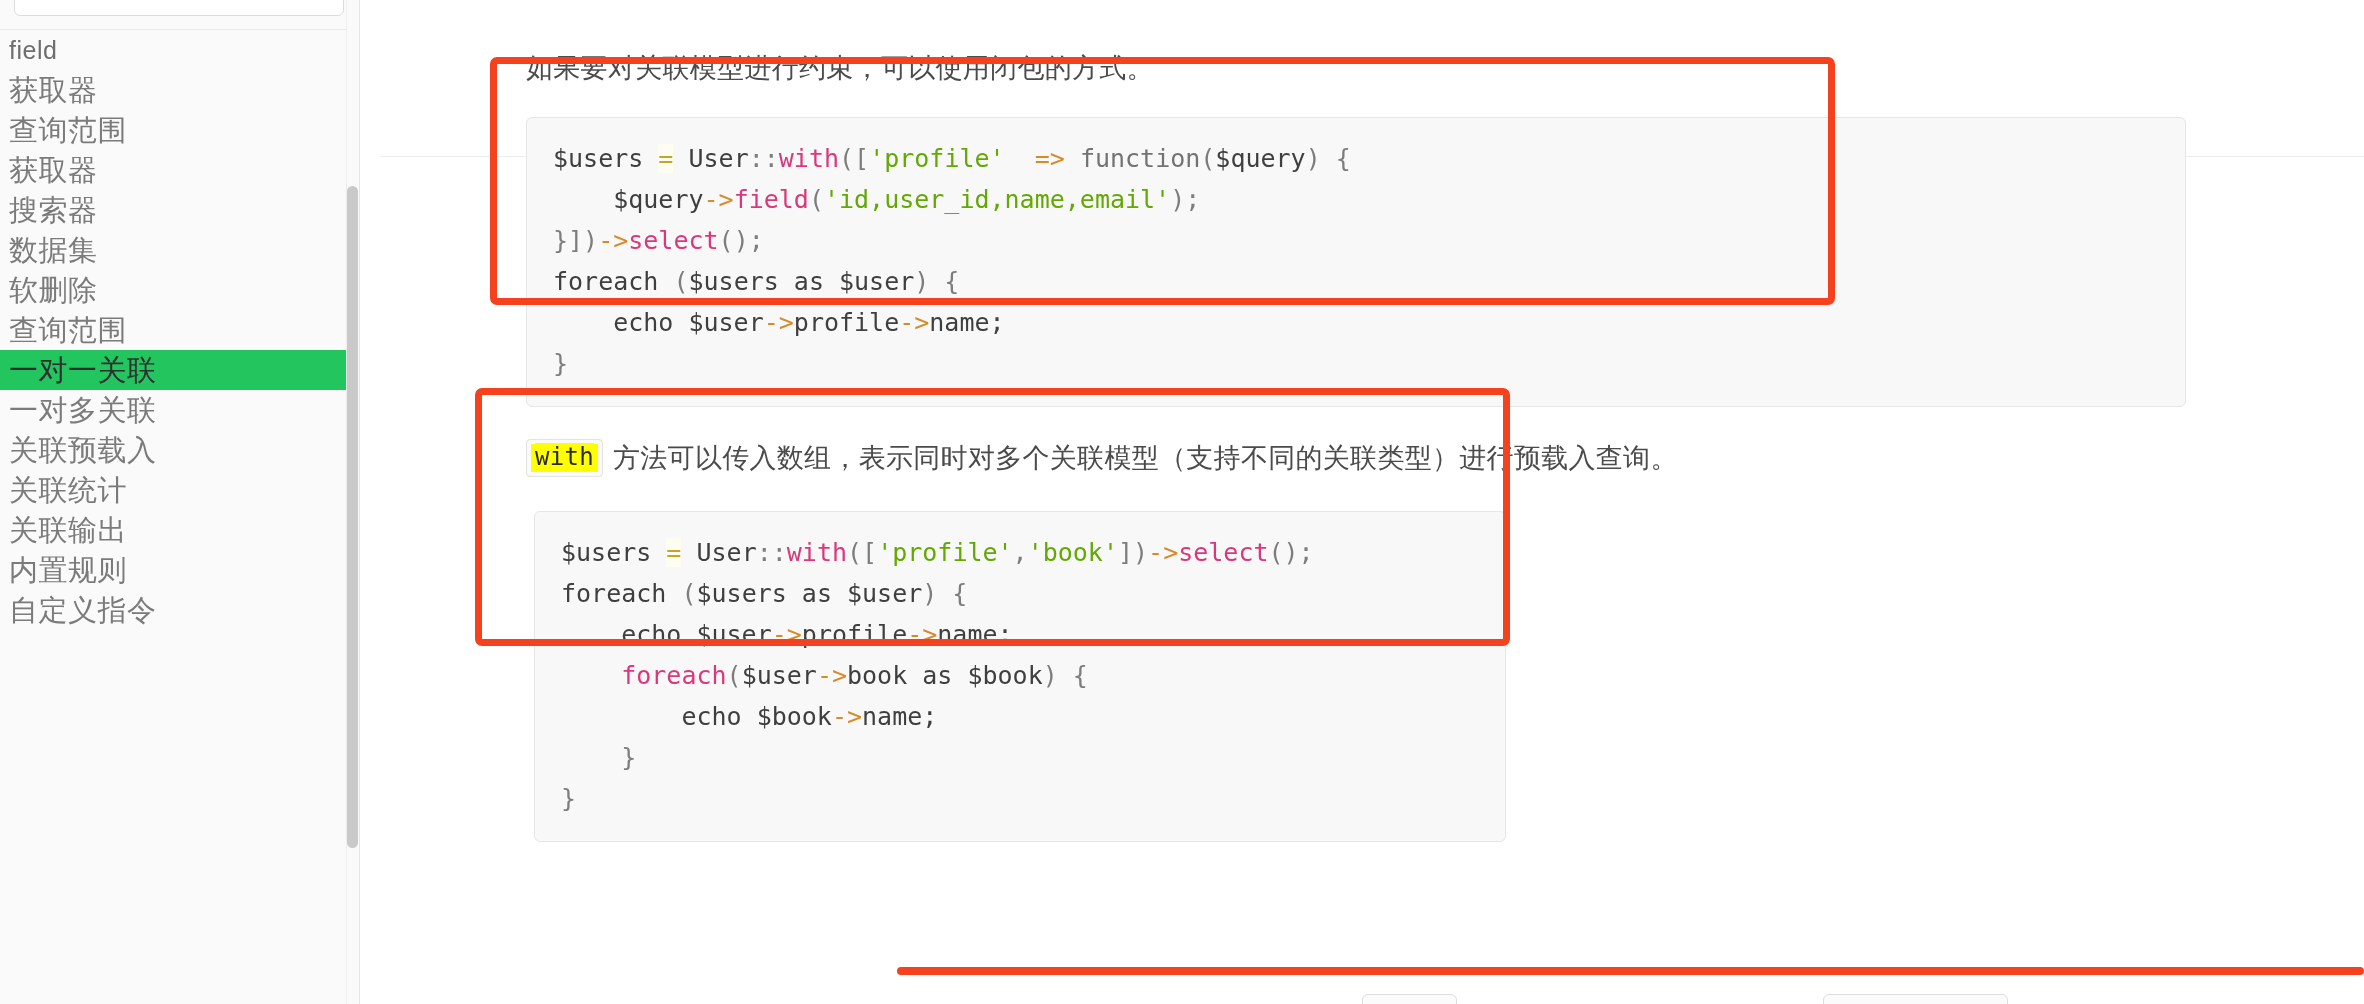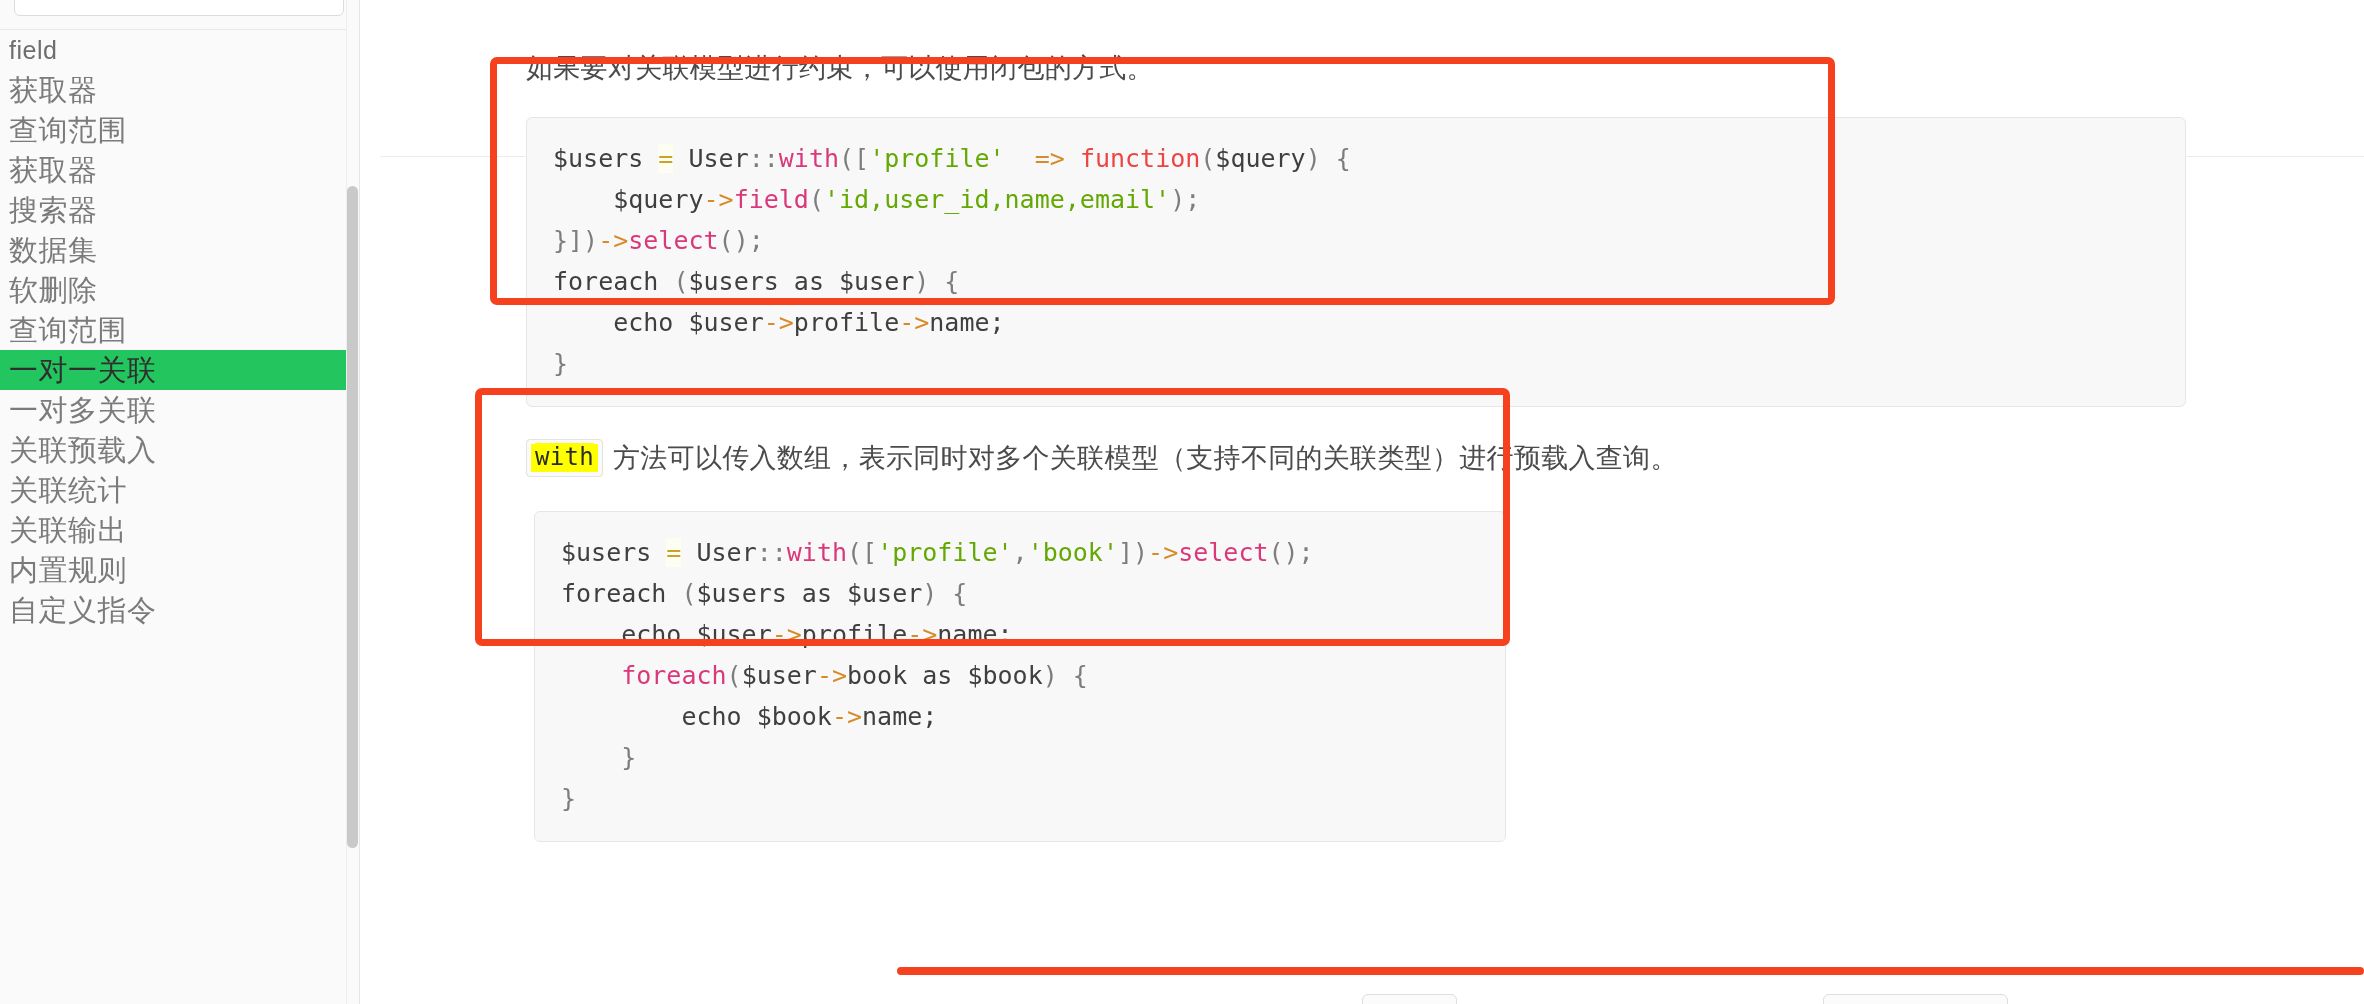--- a/index.html
+++ b/index.html
@@ -164,21 +164,21 @@
     margin-top: 18px;
   }
   .cb-2 {
     width: 972px;
     margin-top: 22px;
     margin-left: 8px;
   }
 
   
   .t-kw      { color: #d9387a; }   
-  .t-fn      { color: #ef4444; }   
+  .t-fn      { color: #737373; }   
   .t-str     { color: #63a803; }   
   .t-op      { color: #d78a28; }   
   .t-eq      { color: #c9a227; background: #fdfdf2; }
   .t-plain   { color: #3f3f3f; }
   .t-punc    { color: #7d7d7d; }
 
   
   .annot {
     position: absolute;
     border: 7px solid #f5411e;

